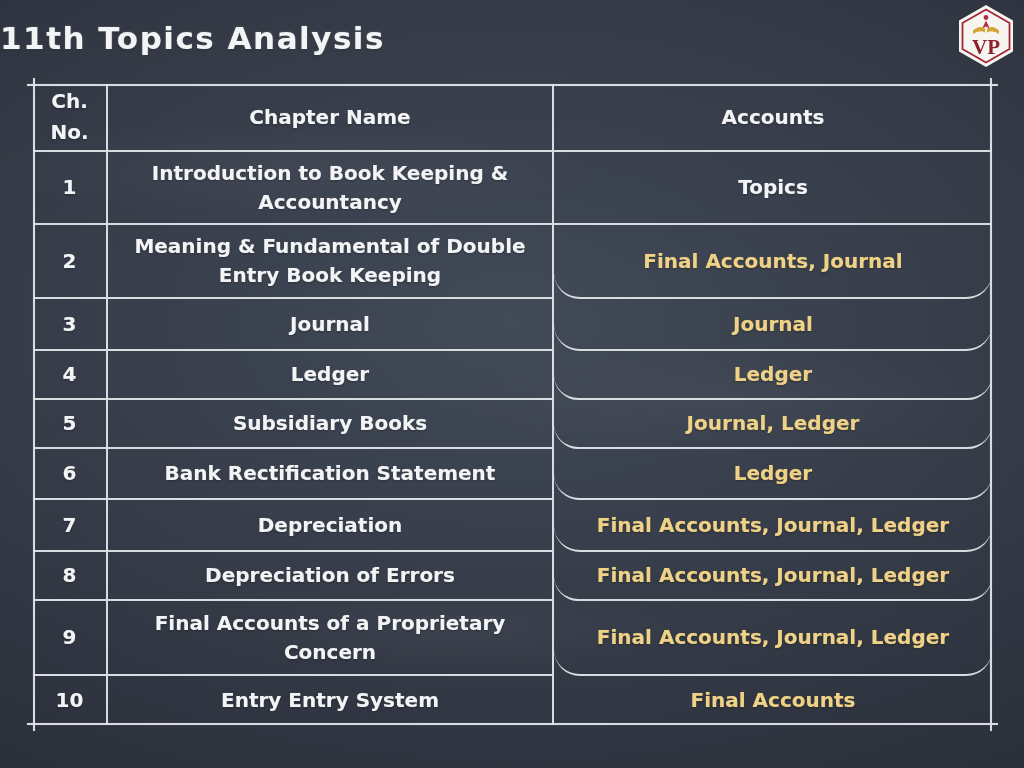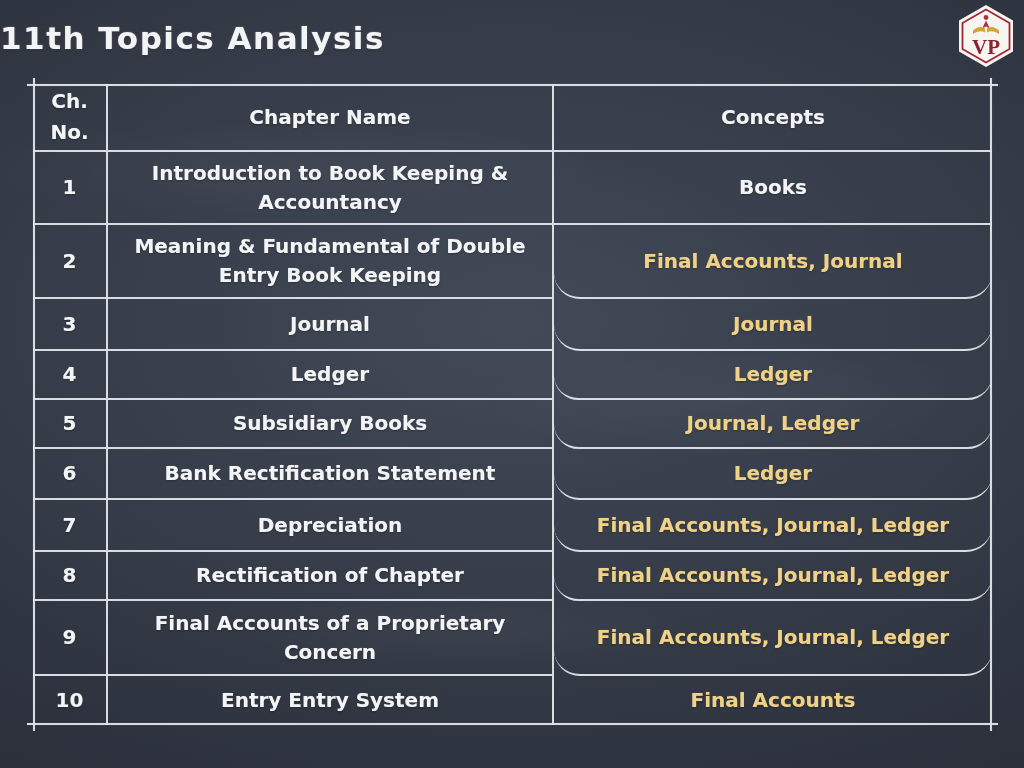--- a/index.html
+++ b/index.html
@@ -110,28 +110,28 @@
     <div class="frame-line bottom"></div>
     <div class="frame-line left"></div>
     <div class="frame-line right"></div>
 
     <table class="board-table">
       <thead>
         <tr>
           <th class="col-no">Ch.
 No.</th>
           <th class="col-name">Chapter Name</th>
-          <th>Concepts</th>
+          <th>Accounts</th>
         </tr>
       </thead>
       <tbody>
           <tr>
     <td class="col-no chalk-white">1</td>
     <td class="col-name chalk-white">Introduction to Book Keeping &amp; Accountancy</td>
-    <td class="chalk-white">Books</td>
+    <td class="chalk-white">Topics</td>
   </tr>
           <tr>
     <td class="col-no chalk-white">2</td>
     <td class="col-name chalk-white">Meaning &amp; Fundamental of Double Entry Book Keeping</td>
     <td class="chalk-yellow">Final Accounts, Journal</td>
   </tr>
           <tr>
     <td class="col-no chalk-white">3</td>
     <td class="col-name chalk-white">Journal</td>
     <td class="chalk-yellow">Journal</td>
@@ -151,21 +151,21 @@
     <td class="col-name chalk-white">Bank Rectification Statement</td>
     <td class="chalk-yellow">Ledger</td>
   </tr>
           <tr>
     <td class="col-no chalk-white">7</td>
     <td class="col-name chalk-white">Depreciation</td>
     <td class="chalk-yellow">Final Accounts, Journal, Ledger</td>
   </tr>
           <tr>
     <td class="col-no chalk-white">8</td>
-    <td class="col-name chalk-white">Rectification of Chapter</td>
+    <td class="col-name chalk-white">Depreciation of Errors</td>
     <td class="chalk-yellow">Final Accounts, Journal, Ledger</td>
   </tr>
           <tr>
     <td class="col-no chalk-white">9</td>
     <td class="col-name chalk-white">Final Accounts of a Proprietary Concern</td>
     <td class="chalk-yellow">Final Accounts, Journal, Ledger</td>
   </tr>
           <tr>
     <td class="col-no chalk-white">10</td>
     <td class="col-name chalk-white">Entry Entry System</td>

